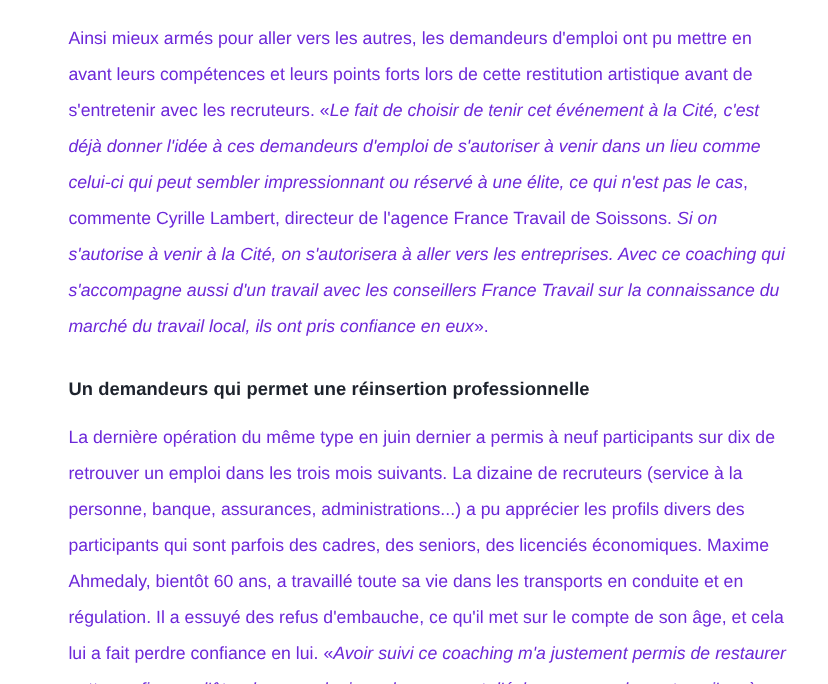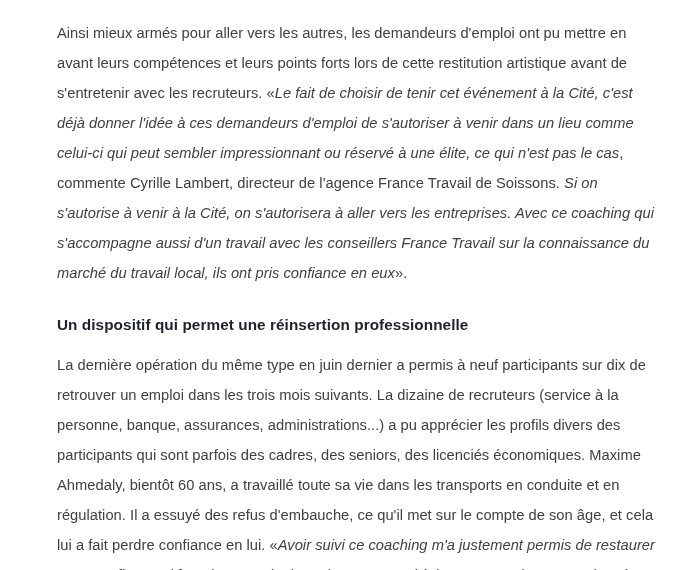--- a/index.html
+++ b/index.html
@@ -15,21 +15,21 @@
     overflow: hidden;
   }
   .article {
     box-sizing: border-box;
     width: 690px;
     padding: 18px 30px 0 57px;
   }
   .para {
     font-size: 14.7px;
     line-height: 30px;
-    color: #404040;
+    color: #6d28d9;
     margin: 0 0 10px 0;
     text-align: left;
     letter-spacing: 0.002em;
   }
   .para em,
   .para .quote {
     font-style: italic;
   }
   .section-heading {
     font-size: 15.3px;
@@ -40,17 +40,17 @@
     letter-spacing: 0.005em;
   }
 </style>
 </head>
 <body>
 
 <div class="article">
 
   <p class="para"><span>Ainsi mieux armés pour aller vers les autres, les demandeurs d'emploi ont pu mettre en avant leurs compétences et leurs points forts lors de cette restitution artistique avant de s'entretenir avec les recruteurs. «</span><em class="quote">Le fait de choisir de tenir cet événement à la Cité, c'est déjà donner l'idée à ces demandeurs d'emploi de s'autoriser à venir dans un lieu comme celui-ci qui peut sembler impressionnant ou réservé à une élite, ce qui n'est pas le cas</em><span>, commente Cyrille Lambert, directeur de l'agence France Travail de Soissons. </span><em class="quote">Si on s'autorise à venir à la Cité, on s'autorisera à aller vers les entreprises. Avec ce coaching qui s'accompagne aussi d'un travail avec les conseillers France Travail sur la connaissance du marché du travail local, ils ont pris confiance en eux</em><span>».</span></p>
 
-  <h2 class="section-heading">Un dispositif qui permet une réinsertion professionnelle</h2>
+  <h2 class="section-heading">Un demandeurs qui permet une réinsertion professionnelle</h2>
 
   <p class="para"><span>La dernière opération du même type en juin dernier a permis à neuf participants sur dix de retrouver un emploi dans les trois mois suivants. La dizaine de recruteurs (service à la personne, banque, assurances, administrations...) a pu apprécier les profils divers des participants qui sont parfois des cadres, des seniors, des licenciés économiques. Maxime Ahmedaly, bientôt 60 ans, a travaillé toute sa vie dans les transports en conduite et en régulation. Il a essuyé des refus d'embauche, ce qu'il met sur le compte de son âge, et cela lui a fait perdre confiance en lui. «</span><em class="quote">Avoir suivi ce coaching m'a justement permis de restaurer cette confiance, d'être dans une logique de groupe et d'échanger avec les autres, j'espère que je vais pouvoir retrouver un emploi prochainement</em></p>
 
 </div>
 
 </body></html>

